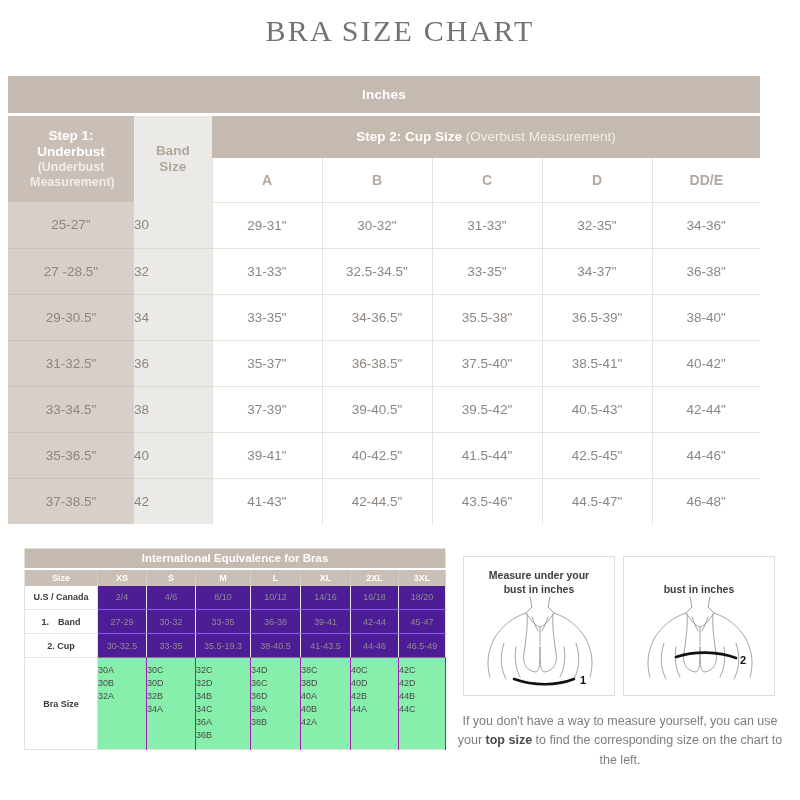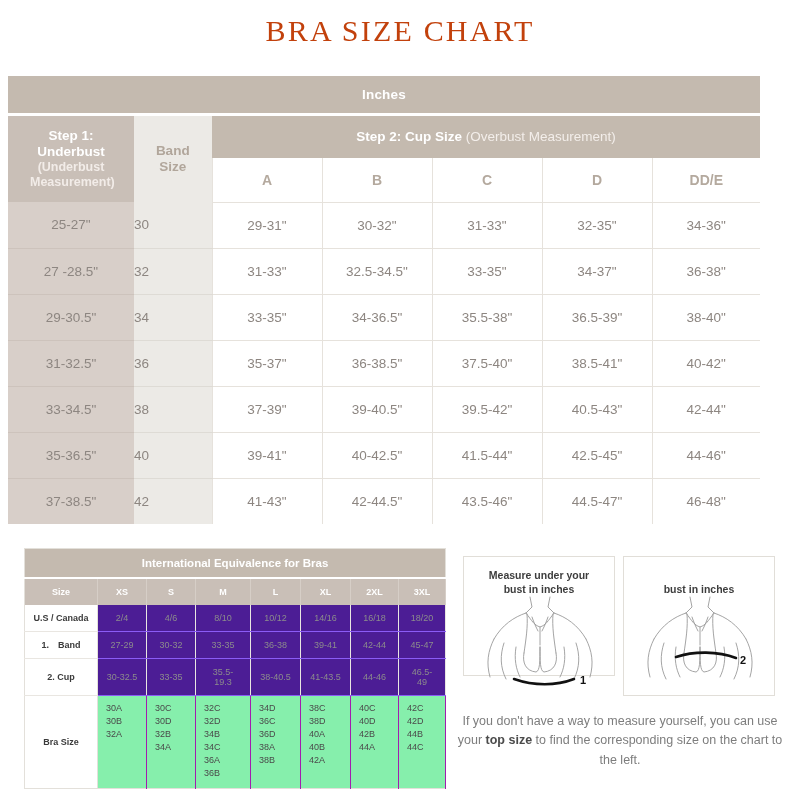--- a/index.html
+++ b/index.html
@@ -19,21 +19,21 @@
 
   
   .title {
     position: absolute;
     left: 0; top: 14px;
     width: 800px;
     text-align: center;
     font-family: "Liberation Serif", serif;
     font-size: 30px;
     letter-spacing: 2.2px;
-    color: #c2410c;
+    color: #737373;
     font-weight: 400;
     white-space: nowrap;
   }
 
   
   .main-table {
     position: absolute;
     left: 8px; top: 76px;
     width: 752px;
     border-collapse: collapse;
@@ -128,21 +128,21 @@
 
   
   .intl {
     position: absolute;
     left: 24px; top: 548px;
     width: 421px;
     border-collapse: collapse;
     table-layout: fixed;
     border: 1px solid #e3e0da;
   }
-  .intl td { padding: 8px; }
+  .intl td { padding: 0; }
   .intl-title {
     background: #c4baaf;
     color: #ffffff;
     font-size: 11.5px;
     font-weight: bold;
     text-align: center;
     height: 20px;
     border-bottom: 2px solid #ffffff;
   }
   .intl-head {
@@ -192,21 +192,21 @@
   }
   .intl tr.nb td { border-bottom: none; }
   .num-pad { display: inline-block; padding-right: 9px; }
 
   
   .illus {
     position: absolute;
     border: 1px solid #e1ded8;
     background: #ffffff;
   }
-  #illus-1 { left: 463px; top: 556px; width: 152px; height: 120px; }
+  #illus-1 { left: 463px; top: 556px; width: 152px; height: 140px; }
   #illus-2 { left: 623px; top: 556px; width: 152px; height: 140px; }
   .illus-cap {
     position: absolute;
     left: 6px; right: 6px; top: 11px;
     text-align: center;
     font-size: 10.5px;
     font-weight: bold;
     color: #3d3d3d;
     line-height: 1.35;
   }

